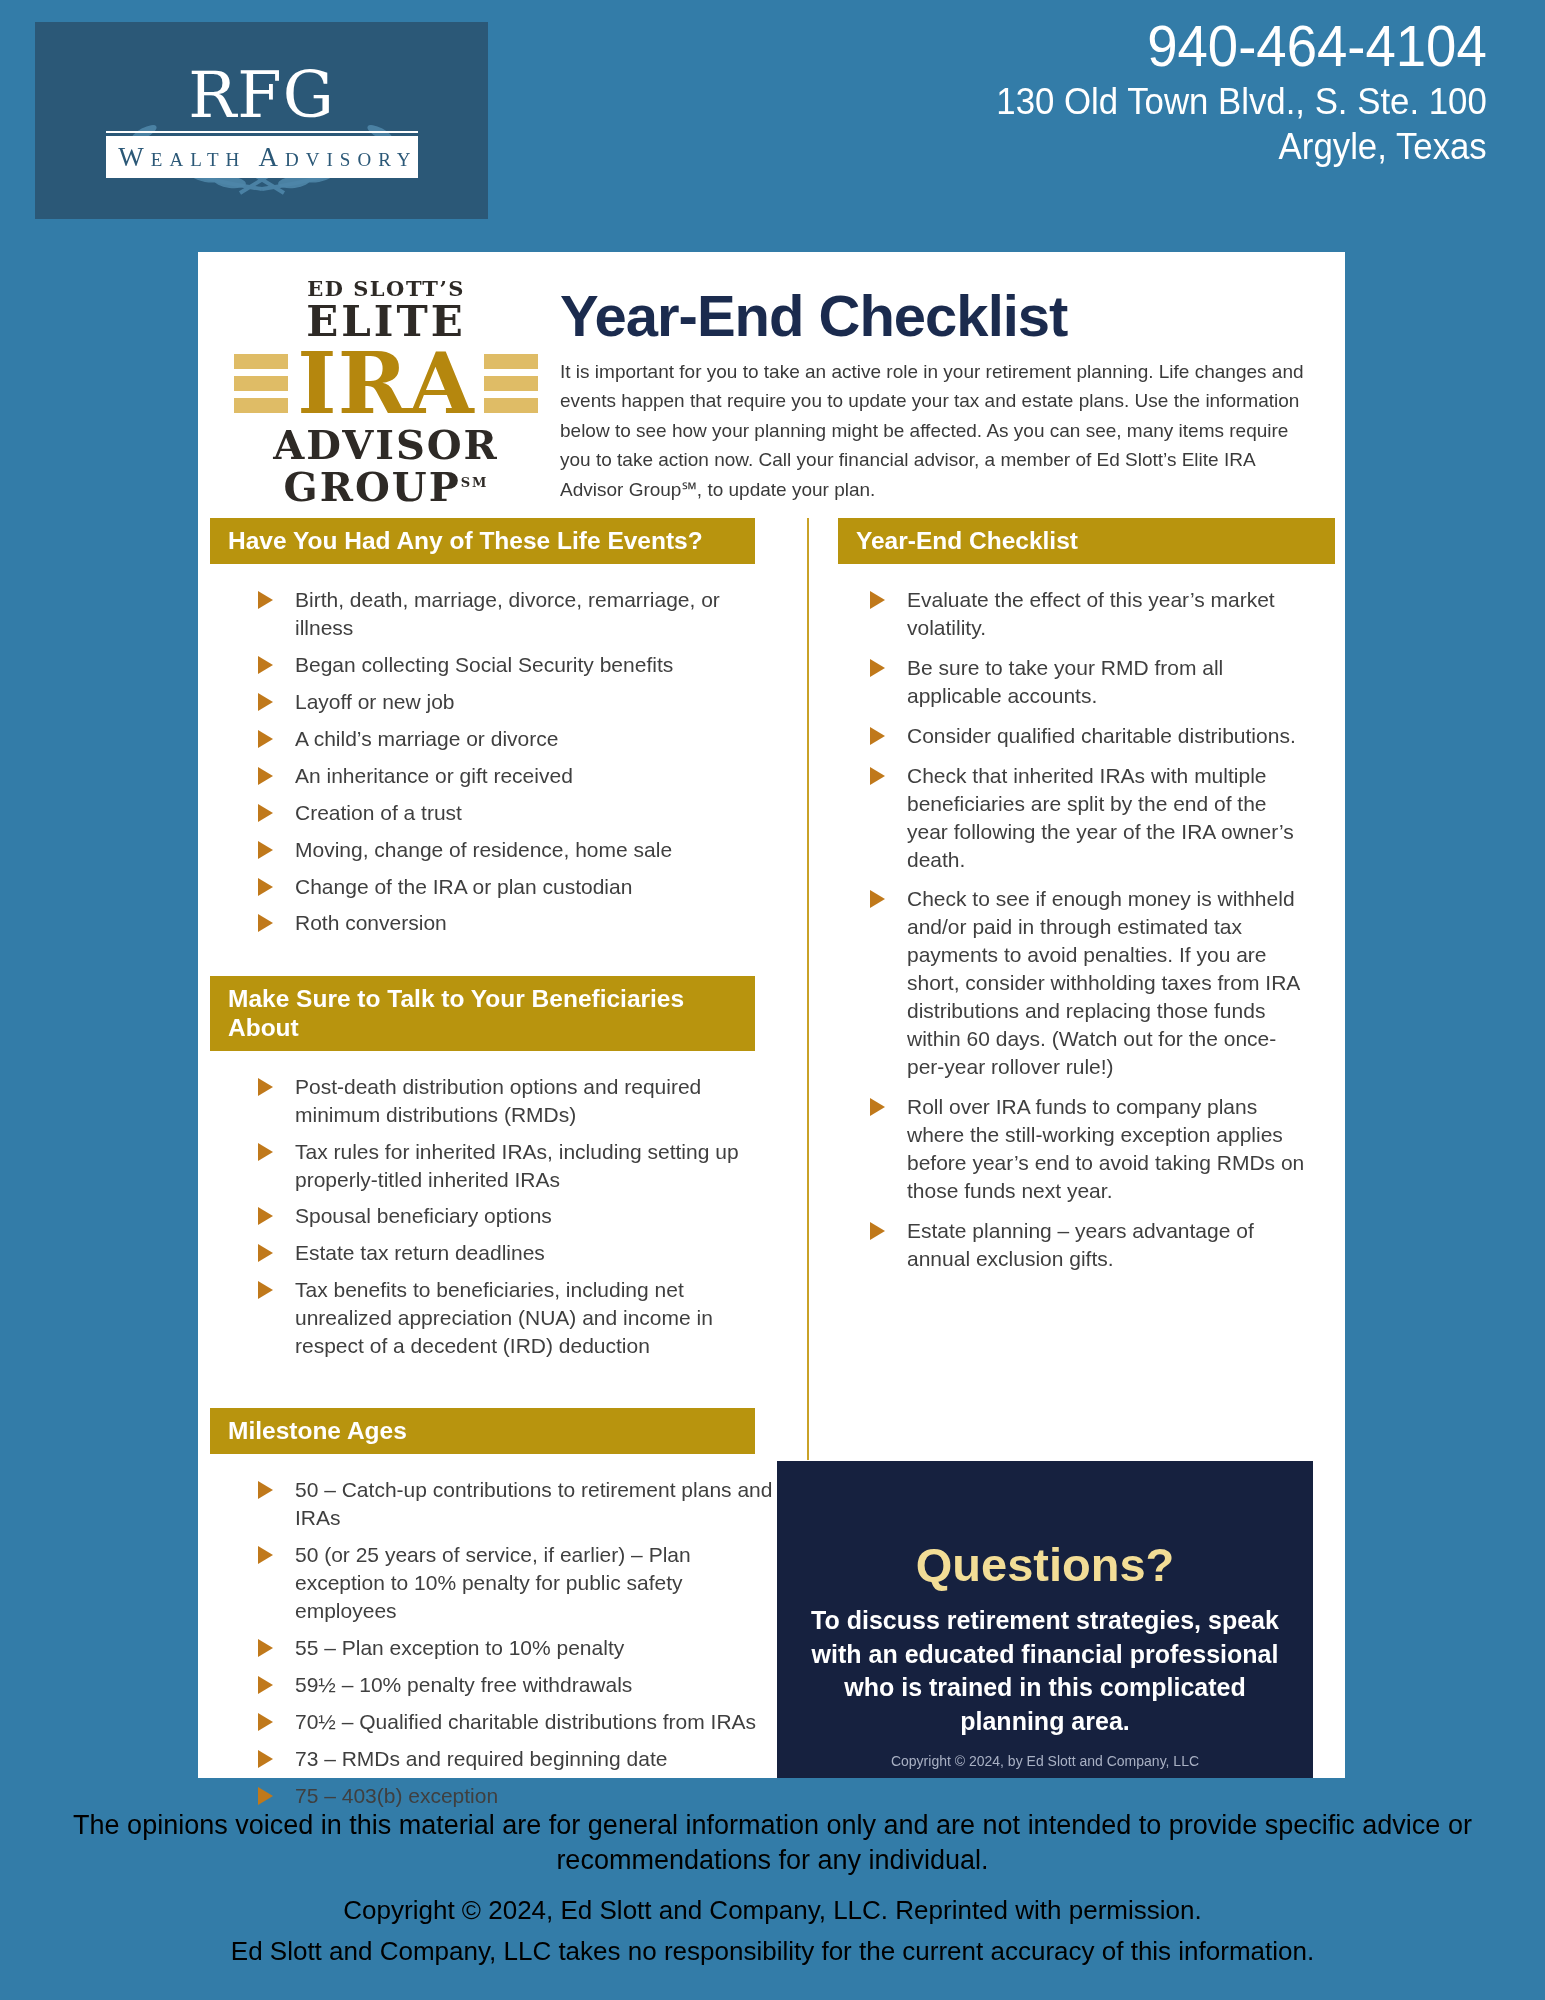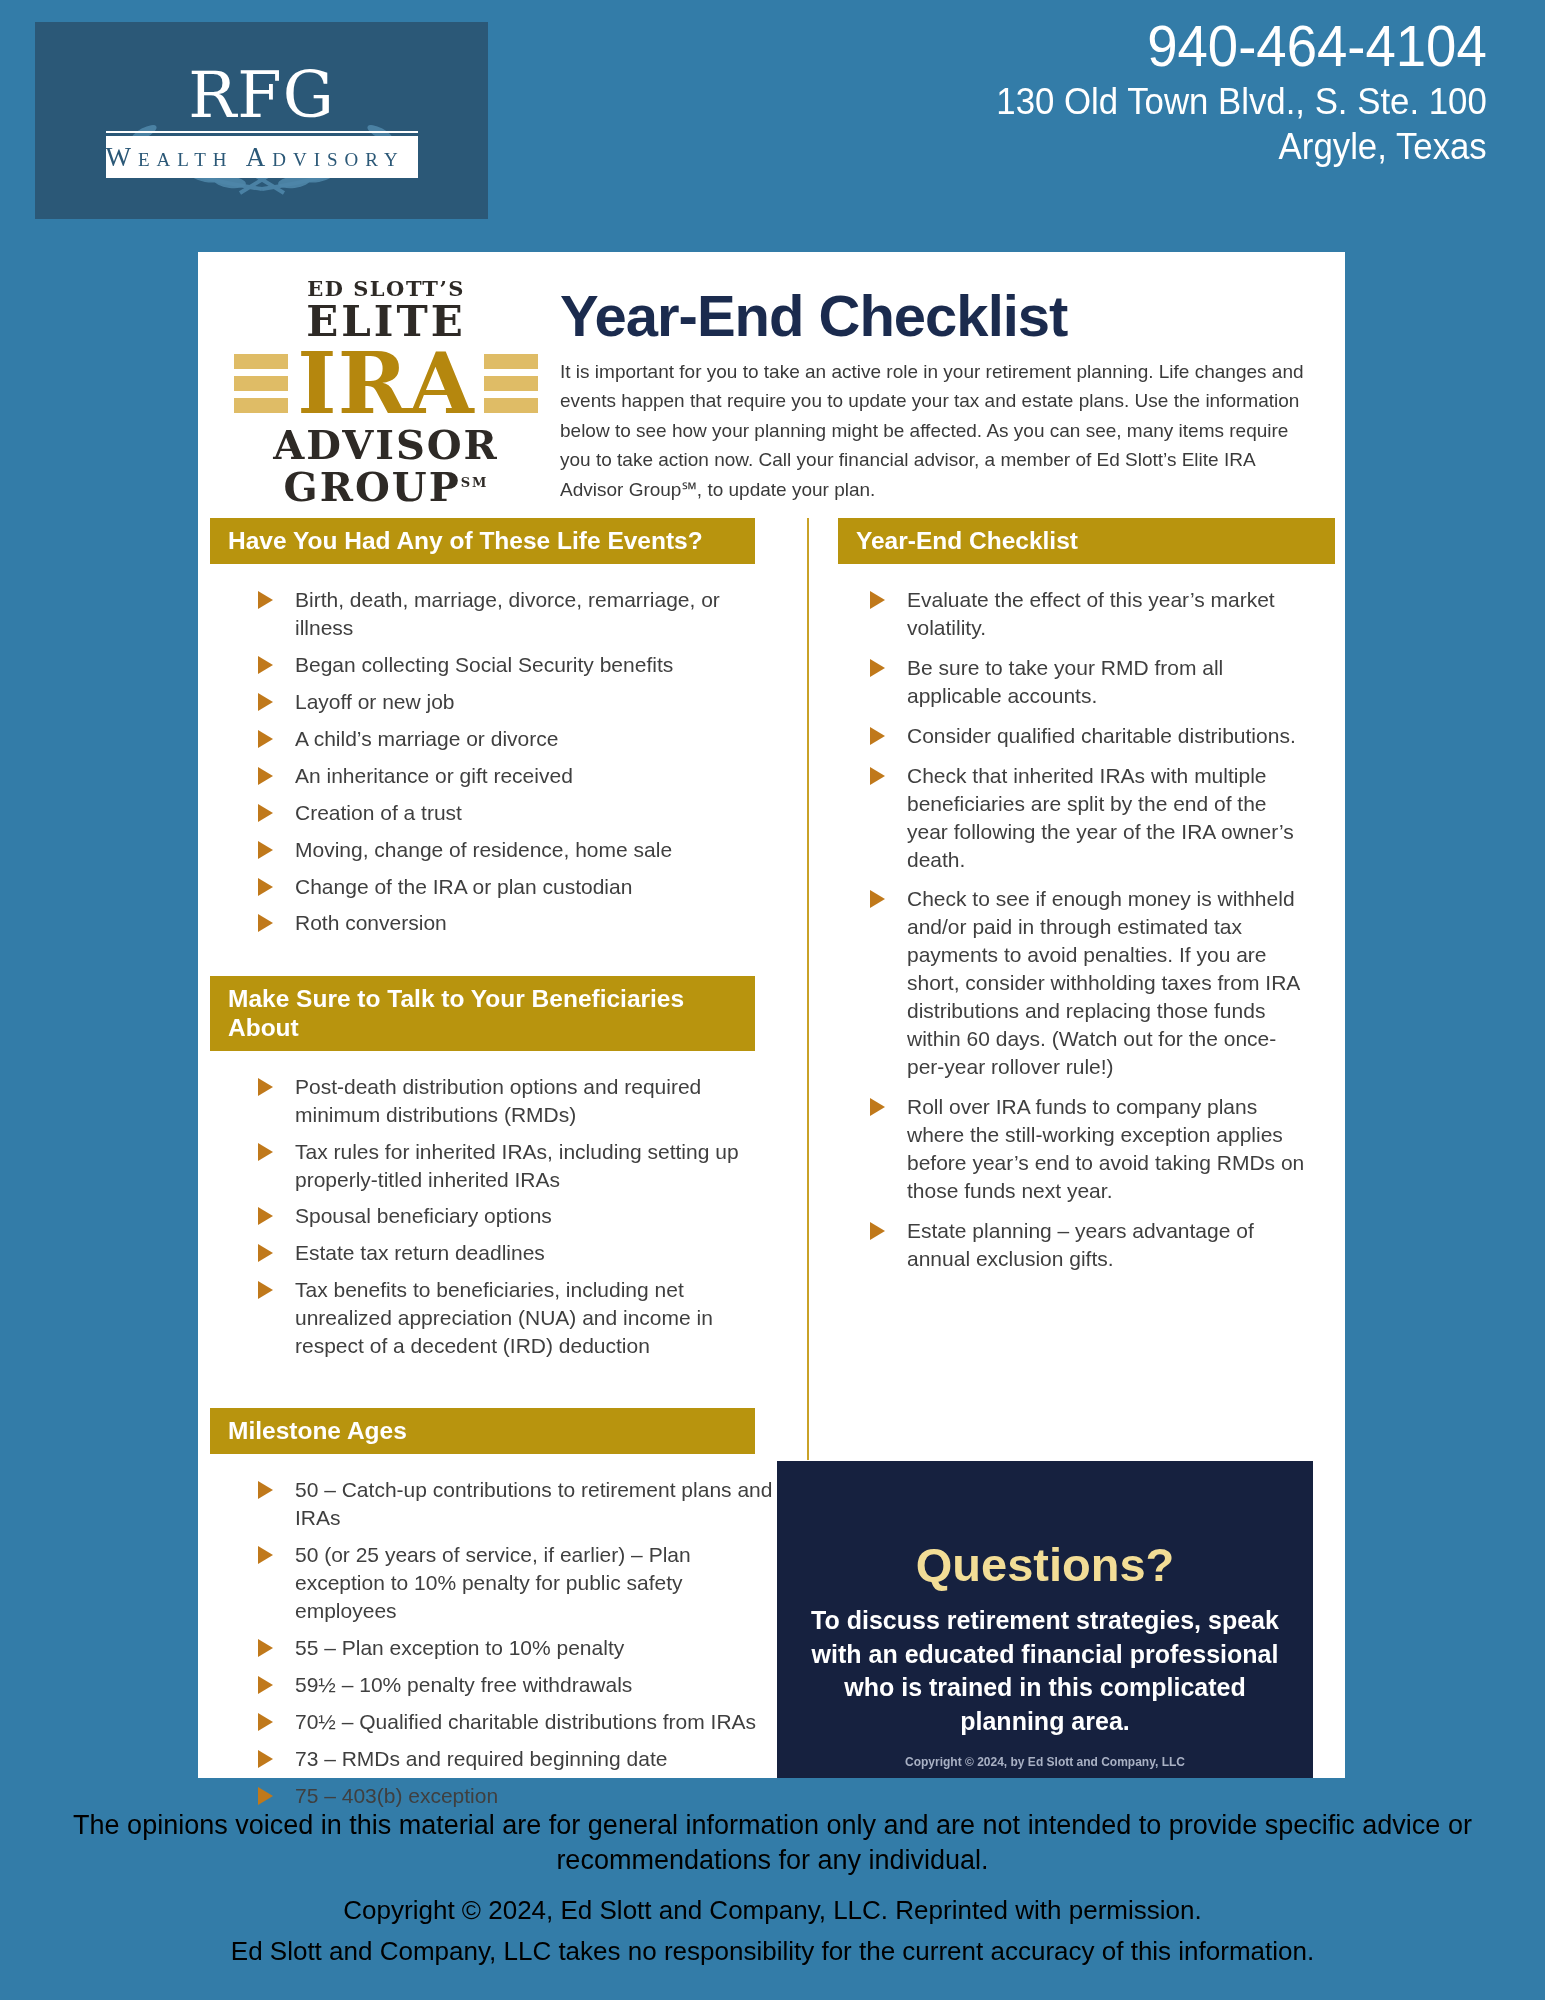--- a/index.html
+++ b/index.html
@@ -9,21 +9,21 @@
 
   
   .logo-box { position:absolute; left:35px; top:22px; width:453px; height:197px;
               background:#2B5877; display:flex; align-items:center; justify-content:center; }
   .rfg { position:relative; width:340px; text-align:center; }
   .rfg svg.laurel { position:absolute; left:2px; top:26px; }
   .rfg-name { position:relative; font-family:"DejaVu Serif", serif; font-size:64px; color:#ffffff;
               line-height:1.0; letter-spacing:1px; }
   .rfg-rule { position:relative; width:312px; height:2px; background:#ffffff; margin:4px auto 3px auto; }
   .rfg-tagbox { position:relative; width:312px; height:42px; background:#ffffff; margin:0 auto;
-                display:flex; align-items:center; justify-content:flex-start; }
+                display:flex; align-items:center; justify-content:flex-end; }
   .rfg-tagline { font-family:"Liberation Serif", serif; font-variant:small-caps; letter-spacing:7px;
                  color:#2B5877; font-size:27px; }
 
   
   .contact { position:absolute; top:14px; right:58px; text-align:right; color:#ffffff;
              transform:scaleX(0.94); transform-origin:top right; }
   .contact .phone { font-size:58px; line-height:1.12; font-weight:normal; letter-spacing:0px; }
   .contact .addr { font-size:37px; line-height:1.22; }
 
   
@@ -64,21 +64,21 @@
   .tri { flex:0 0 15px; width:0; height:0; margin-top:5px; margin-right:22px;
          border-left:15px solid #C0791B; border-top:9px solid transparent; border-bottom:9px solid transparent; }
   .item span { display:block; }
   .col-left .blist .item span { max-width:478px; }
 
   
   .qbox { position:absolute; left:579px; bottom:0; width:536px; height:317px; background:#16213F;
           text-align:center; color:#ffffff; }
   .q-head { margin-top:76px; font-size:47px; font-weight:bold; color:#F2DD96; letter-spacing:0px; }
   .q-body { margin:12px auto 0 auto; width:482px; font-size:25px; font-weight:bold; line-height:1.34; }
-  .q-copy { position:absolute; bottom:9px; left:0; width:100%; font-size:12px; color:#A9B1C4;font-weight:bold; }
+  .q-copy { position:absolute; bottom:9px; left:0; width:100%; font-size:14px; color:#A9B1C4; }
 
   
   .footer { position:absolute; left:0; top:1808px; width:1545px; text-align:center; color:#000000; }
   .f-disclaimer { font-size:27px; line-height:1.3; width:1512px; margin:0 auto; }
   .f-copy { margin-top:16px; font-size:26px; line-height:1.3; }
   .f-resp { margin-top:7px; font-size:26px; line-height:1.3; }
 </style>
 </head>
 <body>
 

